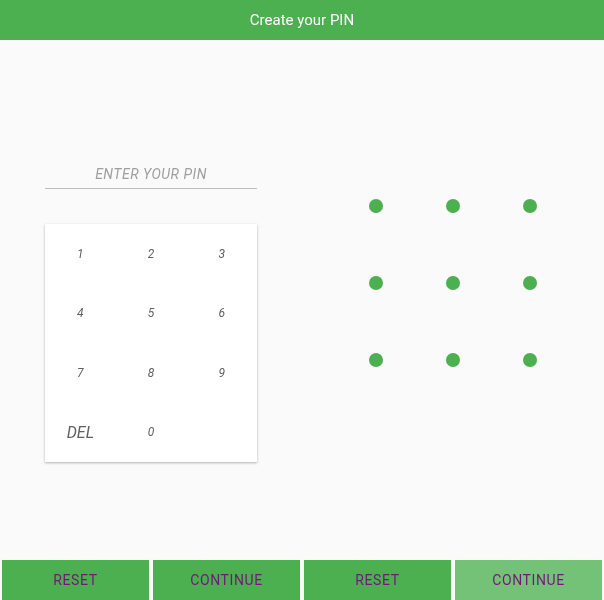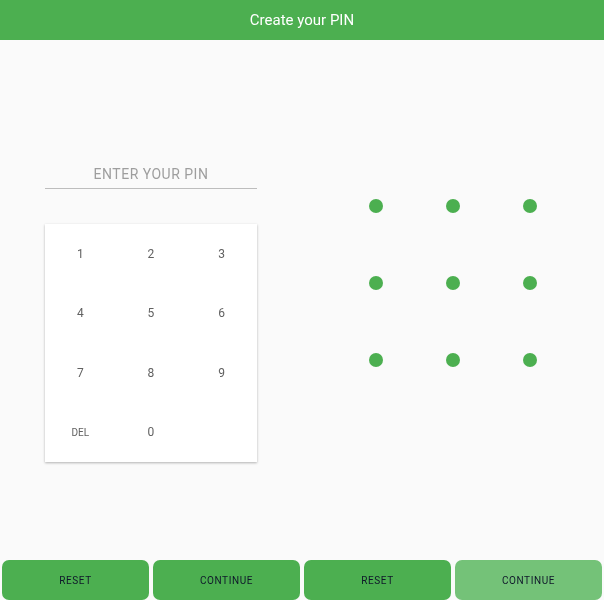--- a/index.html
+++ b/index.html
@@ -18,20 +18,21 @@
   }
   .header > div {
     flex: 1;
     display: flex;
     align-items: center;
     justify-content: center;
   }
   .body {
     height: 520px;
     display: flex;
+    font-style: italic;
   }
   .pane {
     flex: 1;
     position: relative;
   }
   
   .pin-label {
     position: absolute;
     top: 126px;
     left: 45px; right: 45px;
@@ -59,21 +60,21 @@
   }
   .key {
     display: flex;
     align-items: center;
     justify-content: center;
     font-size: 12px;
     color: #616161;
     cursor: pointer;
     user-select: none;
   }
-  .key.del { font-size: 10px; }
+  .key.del { font-size: 16px; }
   
   .grid {
     position: absolute;
     top: 128px; left: 36px;
     width: 230px; height: 230px;
     display: grid;
     grid-template-columns: repeat(3, 1fr);
     grid-template-rows: repeat(3, 1fr);
     align-items: center;
     justify-items: center;
@@ -86,29 +87,28 @@
   
   .footer {
     height: 40px;
     display: flex;
     gap: 4px;
     padding: 0 2px;
   }
   .btn {
     flex: 1;
     background: #4caf50;
-    color: #0f172a;
-    font-size: 10px;
+    color: #701a75;
+    font-size: 14px;
     letter-spacing: 0.6px;
     display: flex;
     align-items: center;
     justify-content: center;
     cursor: pointer;
     user-select: none;
-    border-radius: 7px;
   }
   .btn.light { background: #74c278; }
 </style>
 </head>
 <body>
 
 <div class="header">
   <div>Create your PIN</div>
 </div>
 

